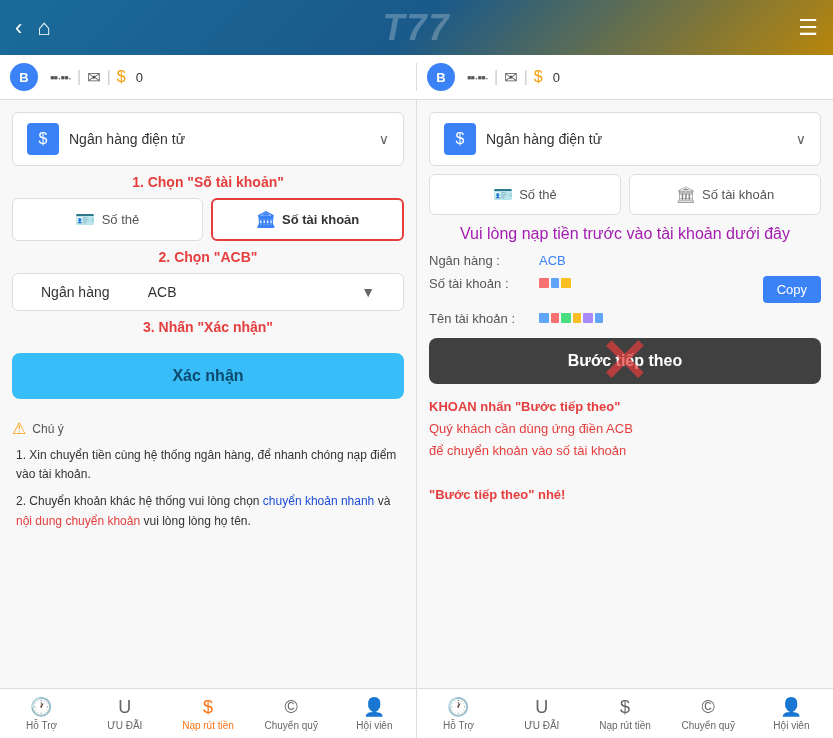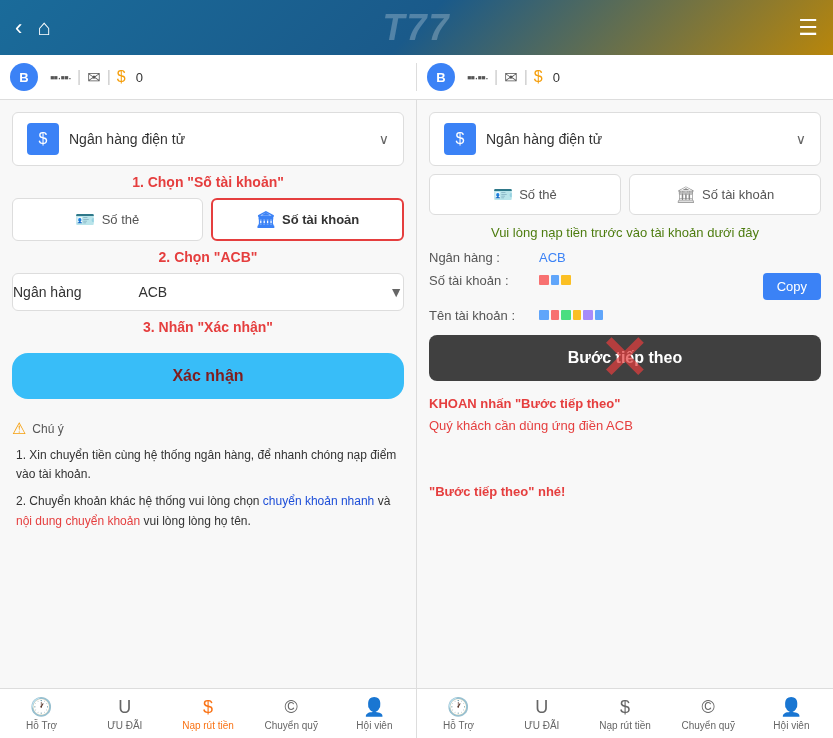--- a/index.html
+++ b/index.html
@@ -123,34 +123,34 @@
     }
     .tab-icon { font-size: 16px; color: #888; }
     .tab-icon.active-icon { color: #3b82f6; }
 
     .ngân-hàng-row {
       display: flex;
       align-items: center;
       background: white;
       border: 1px solid #ddd;
       border-radius: 6px;
-      padding: 10px 0;
+      padding: 10px 28px;
       margin: 8px 0;
     }
     .nganh-label { font-size: 14px; color: #333; flex: 1; }
     .acb-value { font-size: 14px; color: #333; flex: 2; }
     .chevron-down { color: #666; font-size: 14px; }
 
     .confirm-btn {
       width: 100%;
       padding: 14px;
       background: #38bdf8;
       border: none;
-      border-radius: 16px;
-      color: #7f1d1d;
+      border-radius: 8px;
+      color: #0c4a6e;
       font-size: 16px;
       font-weight: bold;
       cursor: pointer;
       margin: 12px 0;
     }
 
     .chu-y-section {
       display: flex;
       align-items: center;
       gap: 6px;
@@ -164,22 +164,22 @@
       font-size: 12px;
       color: #333;
       line-height: 1.6;
       margin-bottom: 8px;
       padding-left: 4px;
     }
     .note-item .highlight-red { color: #e53e3e; }
 
     
     .info-notice {
-      font-size: 13px;
-      color: #4d7c0f;
+      font-size: 16px;
+      color: #a21caf;
       margin: 10px 0;
       text-align: center;
     }
     .info-row {
       display: flex;
       margin: 8px 0;
       font-size: 13px;
     }
     .info-field-label { color: #555; width: 110px; flex-shrink: 0; }
     .info-field-value { color: #333; flex: 1; }
@@ -411,21 +411,21 @@
     </div>
 
     <div class="next-btn-wrapper">
       <button class="next-btn">Bước tiếp theo</button>
       <div class="cross-overlay">✕</div>
     </div>
 
     <div class="warning-message">
       <span class="bold">KHOAN nhấn "Bước tiếp theo"</span><br>
       <span>Quý khách cần dùng ứng điền ACB</span><br>
-      <br>
+      <span>để chuyển khoản vào số tài khoản</span><br>
       <br>
       <span class="bold">"Bước tiếp theo" nhé!</span>
     </div>
   </div>
 </div>
 
 <div class="bottom-nav">
   <div class="bottom-nav-half">
     <div class="nav-item">
       <span class="nav-item-icon">🕐</span>

